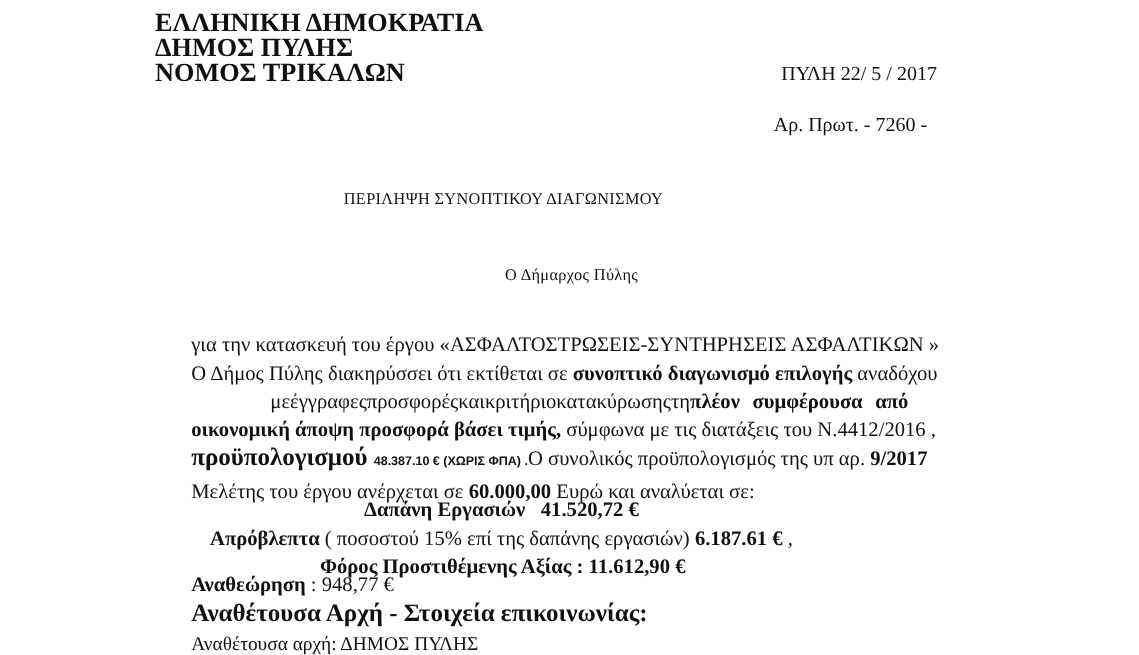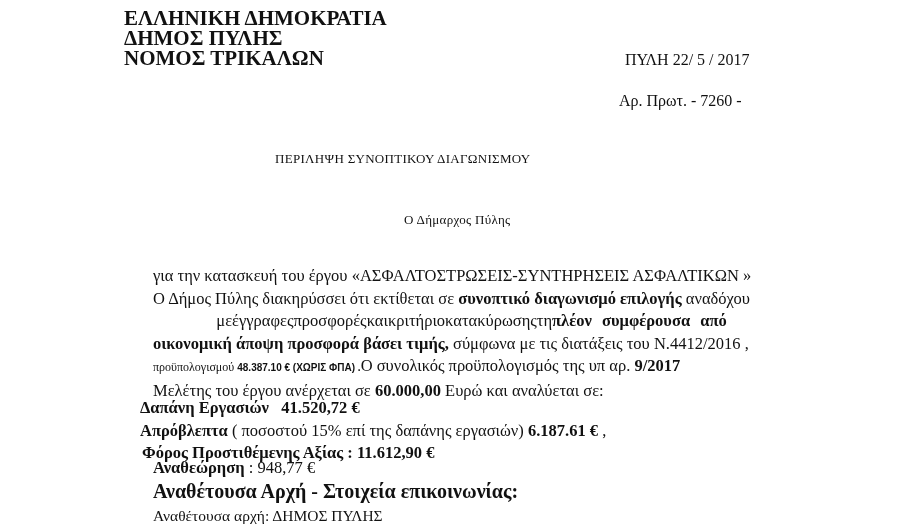--- a/index.html
+++ b/index.html
@@ -5,21 +5,21 @@
   html, body { margin:0; padding:0; background:#ffffff; }
   body { width:911px; height:524px; overflow:hidden; position:relative;
          font-family:"Liberation Serif", "DejaVu Serif", serif; color:#111; }
   .abs { position:absolute; white-space:nowrap; }
   .hdr { font-weight:bold; font-size:21px; line-height:20px; }
   .t16 { font-size:16px;margin-left:12px; }
   .b { font-weight:bold; }
   .title { font-weight:normal; font-size:13px; letter-spacing:0.3px; }
   .para { font-size:16.5px; line-height:22.5px; }
   .sans { font-family:"Liberation Sans", "DejaVu Sans", sans-serif; }
-  .small { font-size:12px; }
+  .small { font-size:20px;font-weight:bold; }
   .justify-line { display:flex; justify-content:center; width:637px; }
 </style>
 </head>
 <body>
 
 <div>
 
   <div class="abs hdr" style="left:124px; top:8px;">
     <div>ΕΛΛΗΝΙΚΗ ΔΗΜΟΚΡΑΤΙΑ</div>
     <div>ΔΗΜΟΣ ΠΥΛΗΣ</div>
@@ -43,21 +43,21 @@
         <span>κριτήριο</span>
         <span>κατακύρωσης</span>
         <span>τη</span>
         <span class="b" style="word-spacing:6px;">πλέον συμφέρουσα από</span>
     </div>
     <div><span class="b">οικονομική άποψη προσφορά βάσει τιμής,</span><span> σύμφωνα με τις διατάξεις του Ν.4412/2016 ,</span></div>
     <div><span class="small">προϋπολογισμού </span><span class="b sans" style="font-size:10px;">48.387.10  € (ΧΩΡΙΣ ΦΠΑ) .</span><span>Ο συνολικός προϋπολογισμός της υπ αρ. </span><span class="b">9/2017</span></div>
     <div><span>Μελέτης του έργου ανέρχεται σε </span><span class="b">60.000,00</span><span> Ευρώ και αναλύεται σε:</span></div>
   </div>
 
-  <div class="abs para" style="left:140px; top:397px; font-size:16.5px;">
+  <div class="abs para" style="left:168px; top:397px; font-size:16.5px;text-align:center;">
     <div><span class="b">Δαπάνη Εργασιών</span>&nbsp;&nbsp; <span class="b">41.520,72 €</span></div>
     <div><span class="b">Απρόβλεπτα</span><span> ( ποσοστού 15% επί της δαπάνης εργασιών) </span><span class="b">6.187.61 €</span><span> ,</span></div>
     <div class="b" style="padding-left:2px;">Φόρος Προστιθέμενης Αξίας : 11.612,90 €</div>
   </div>
 
   <div class="abs para" style="left:153px; top:457px;"><span class="b">Αναθεώρηση</span><span> : 948,77 €</span></div>
 
   <div class="abs b" style="left:153px; top:480px; font-size:20px;">Αναθέτουσα Αρχή - Στοιχεία επικοινωνίας:</div>
 
   <div class="abs" style="left:153px; top:507px; font-size:15.5px;">Αναθέτουσα αρχή: ΔΗΜΟΣ ΠΥΛΗΣ</div>

